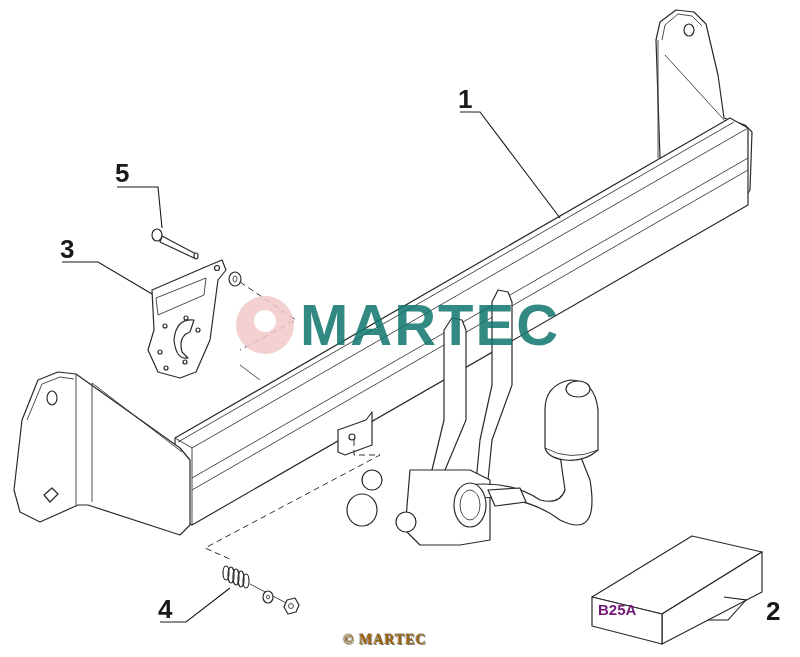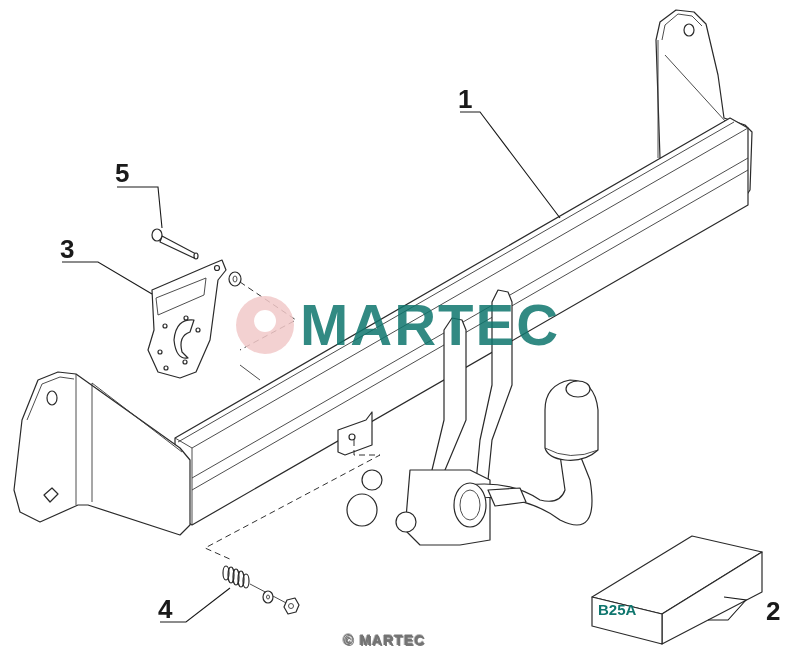--- a/index.html
+++ b/index.html
@@ -9,23 +9,23 @@
   .callout { position: absolute; font-family: "Liberation Sans", sans-serif;
              font-weight: bold; font-size: 26px; color: #1a1a1a; line-height: 1; }
   .watermark { position: absolute; left: 232px; top: 296px; font-family: "Liberation Sans", sans-serif;
                font-weight: bold; font-size: 58px; letter-spacing: 2px; color: #0f766e;
                opacity: 0.85; line-height: 1; pointer-events: none; }
   .wm-logo { position: absolute; left: 236px; top: 296px; width: 58px; height: 58px;
              border-radius: 50%; background: #f2c9c9; opacity: 0.85; }
   .wm-logo::after { content: ""; position: absolute; left: 18px; top: 14px; width: 22px; height: 22px;
              border-radius: 50%; background: #ffffff; }
   .box-label { position: absolute; left: 598px; top: 602px; font-family: "Liberation Sans", sans-serif;
-               font-weight: bold; font-size: 15px; color: #0f766e; line-height: 1; }
-  .footer { position: absolute; left: 343px; top: 633px; font-family: Liberation Sans, sans-serif;
-            font-weight: bold; font-size: 14px; letter-spacing: 1px; color: #737373;
+               font-weight: bold; font-size: 15px; color: #701a75; line-height: 1; }
+  .footer { position: absolute; left: 343px; top: 633px; font-family: Liberation Serif, serif;
+            font-weight: bold; font-size: 14px; letter-spacing: 1px; color: #a16207;
             text-shadow: 1px 1px 0 #777, -1px 0 0 #bbb, 0 -1px 0 #bbb; line-height: 1; }
   svg .ln { fill: none; stroke: #2a2a2a; stroke-width: 1.2; stroke-linejoin: round; }
   svg .thin { fill: none; stroke: #3a3a3a; stroke-width: 0.9; }
   svg .face { fill: #ffffff; stroke: #2a2a2a; stroke-width: 1.2; stroke-linejoin: round; }
   svg .leader { fill: none; stroke: #1a1a1a; stroke-width: 1.1; }
   svg .dash { fill: none; stroke: #333; stroke-width: 1; stroke-dasharray: 6 4; }
 </style>
 </head>
 <body>
 

